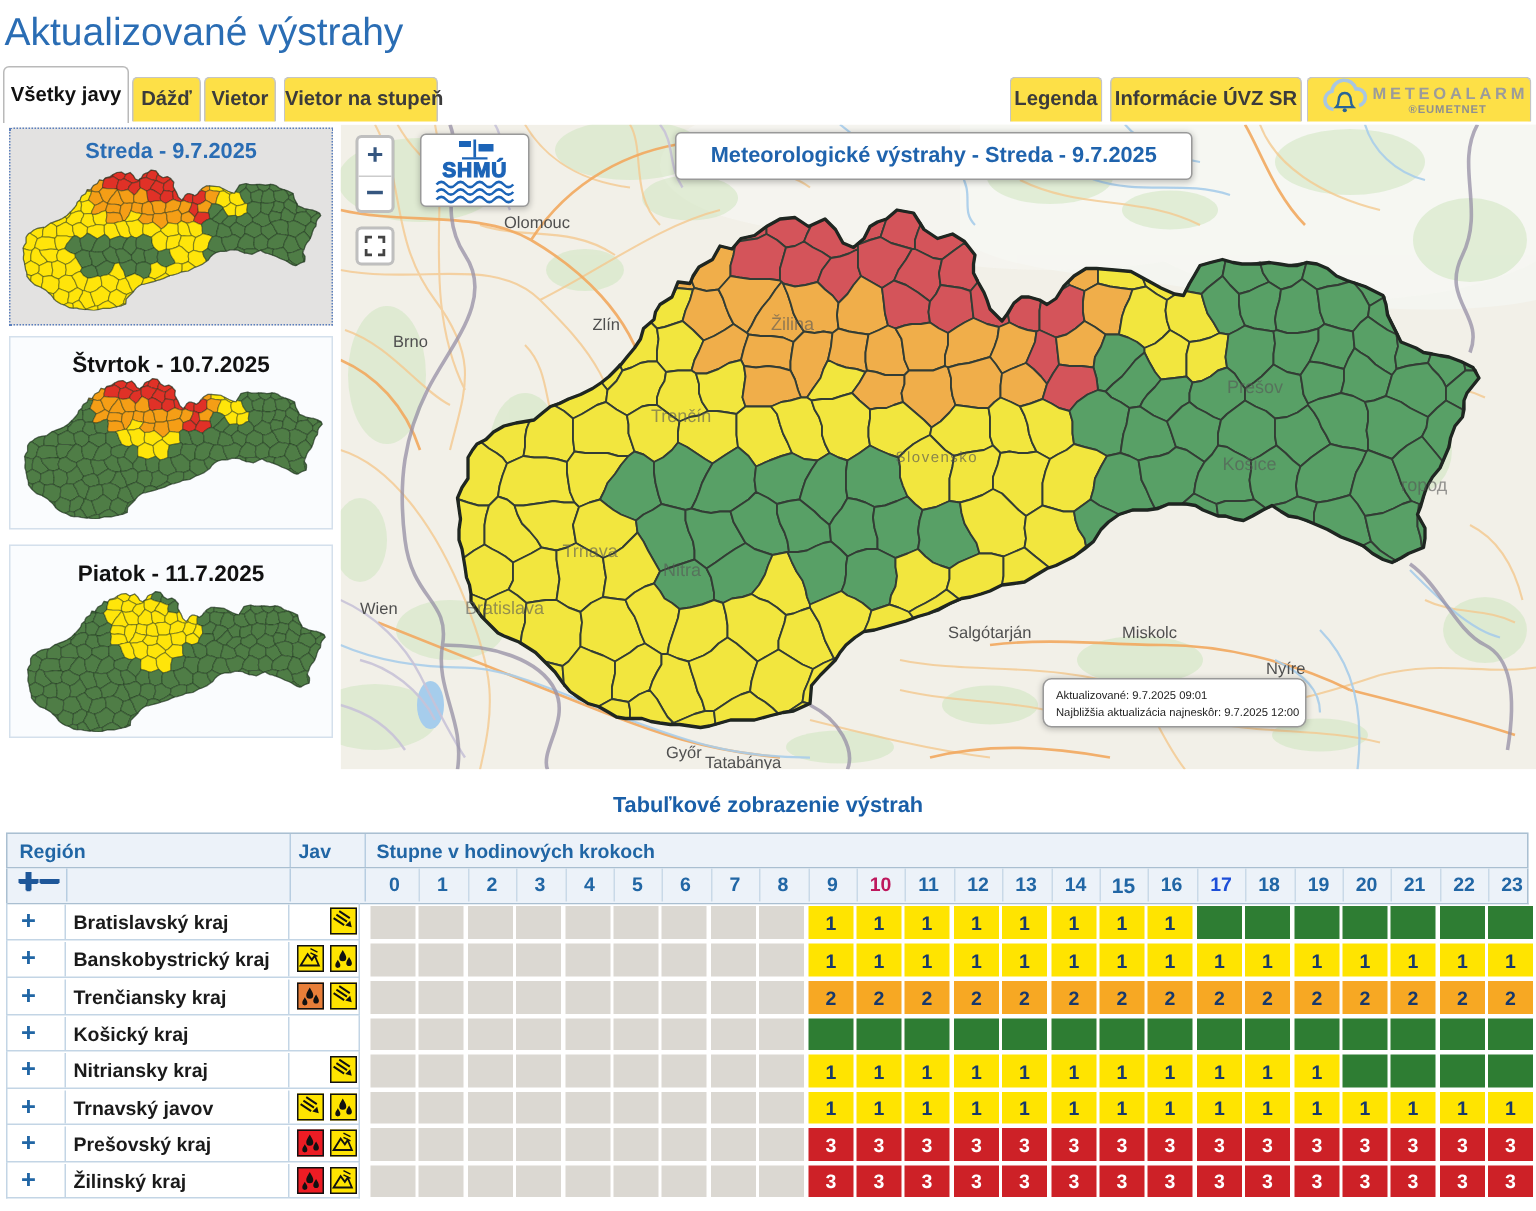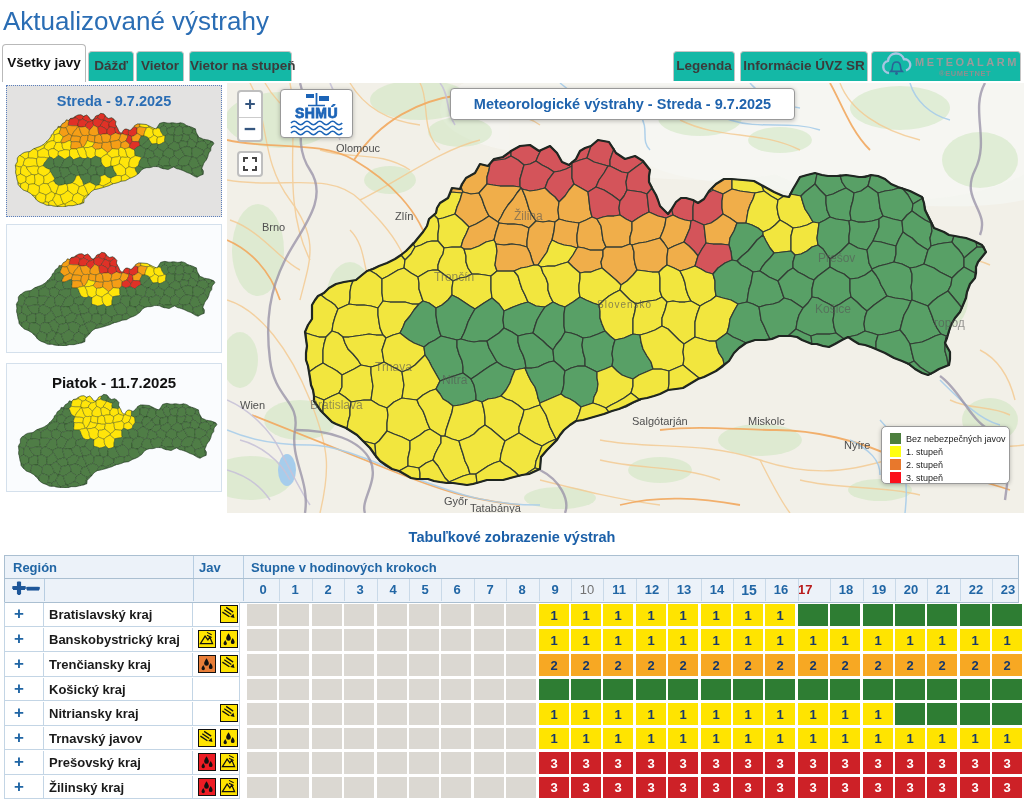--- a/index.html
+++ b/index.html
@@ -1,17 +1,17 @@
 <!DOCTYPE html>
 <html><head><meta charset="utf-8"><style>
 *{margin:0;padding:0;box-sizing:border-box}
 body{width:1024px;height:807px;background:#fff;font-family:"Liberation Sans",sans-serif;position:relative;overflow:hidden}
 .abs{position:absolute}
 h1.pgtitle{position:absolute;left:3px;top:6px;font-size:26px;font-weight:400;color:#2a6db4}
-.tab{position:absolute;top:51px;height:30px;background:#14b8a6;border:1px solid #c5c5c5;border-radius:4px 4px 0 0;
+.tab{position:absolute;top:51px;height:30px;background:#fde047;border:1px solid #c5c5c5;border-radius:4px 4px 0 0;
  font-size:13.5px;font-weight:700;color:#3b3b3b;text-align:center;line-height:28px;border-bottom:none;white-space:nowrap}
 .tab.active{top:44px;height:38px;background:#fff;border-color:#b9b9b9;line-height:36px;z-index:3;color:#111}
 .panel{position:absolute;left:6px;width:216px}
 .p1{top:85px;height:132px;background:#e3e2e1;border:1px dotted #5b7fbd}
 .p23{background:#fafcfe;border:1px solid #d4e0ec}
 .ptitle{width:100%;text-align:center;font-weight:700}
 .map{position:absolute;left:227px;top:83px;width:797px;height:430px;overflow:hidden}
 .lbtn{position:absolute;background:#fff;border:2px solid rgba(0,0,0,.25);border-radius:4px;width:26px}
 .mapbox{position:absolute;background:#fff;border:1px solid #999;border-radius:4px;box-shadow:0 1px 4px rgba(0,0,0,.25)}
 .tcell{position:absolute;display:flex;align-items:center}
@@ -402,20 +402,21 @@
 <use href="#c175" fill="#ffe50a"></use>
 <use href="#c176" fill="#ffe50a"></use>
 <use href="#c177" fill="#ffe50a"></use>
 <use href="#c178" fill="#ffe50a"></use>
           <use href="#outl" fill="none"></use>
         </g>
       </svg>
     </div>
 </div>
 <div class="panel p23" style="top:224px;height:129px">
+  <div class="ptitle" style="color:#111;font-size:15px;margin-top:10px">Štvrtok - 10.7.2025</div>
   <div style="position:absolute;left:7px;top:26px">
       <svg width="202" height="95" viewBox="297 135 693 350" preserveAspectRatio="none" style="display:block">
         <g stroke="rgba(20,40,20,0.4)" stroke-width="0.8" vector-effect="non-scaling-stroke" stroke-linejoin="round">
           <use href="#c0" fill="#e03127"></use>
 <use href="#c1" fill="#e03127"></use>
 <use href="#c2" fill="#e03127"></use>
 <use href="#c3" fill="#e03127"></use>
 <use href="#c4" fill="#e03127"></use>
 <use href="#c5" fill="#e03127"></use>
 <use href="#c6" fill="#f59e16"></use>
@@ -1112,25 +1113,23 @@
    <text x="35.5" y="28" text-anchor="middle" font-size="14" font-weight="700" stroke="#1c64b7" stroke-width="0.8" letter-spacing="0.5" font-family="Liberation Sans">SHMÚ</text>
    <g stroke-width="1.7" fill="none">
     <path d="M10 33 q3.2 -3.5 6.4 0 t6.4 0 t6.4 0 t6.4 0 t6.4 0 t6.4 0 t6.4 0 t6.4 0"></path>
     <path d="M10 38 q3.2 -3.5 6.4 0 t6.4 0 t6.4 0 t6.4 0 t6.4 0 t6.4 0 t6.4 0 t6.4 0"></path>
     <path d="M10 43 q3.2 -3.5 6.4 0 t6.4 0 t6.4 0 t6.4 0 t6.4 0 t6.4 0 t6.4 0 t6.4 0"></path>
    </g>
   </g>
  </svg>
 </div>
 <div class="mapbox" style="left:223px;top:5px;width:345px;height:32px;text-align:center;line-height:30px;font-size:14.5px;font-weight:700;color:#1f63ad">Meteorologické výstrahy - Streda - 9.7.2025</div>
-<div class="mapbox" style="left:654px;top:343px;width:129px;height:58px;border-radius:5px;padding:6px 0 0 8px;font-size:9px;color:#222">
- <div style="display:flex;align-items:center;height:11px;margin-bottom:2px"><span style="width:11px;height:11px;background:#4d7f3e;margin-right:5px;flex:none"></span>Bez nebezpečných javov</div>
- <div style="display:flex;align-items:center;height:11px;margin-bottom:2px"><span style="width:11px;height:11px;background:#ffff12;margin-right:5px;flex:none"></span>1. stupeň</div>
- <div style="display:flex;align-items:center;height:11px;margin-bottom:2px"><span style="width:11px;height:11px;background:#e8782c;margin-right:5px;flex:none"></span>2. stupeň</div>
- <div style="display:flex;align-items:center;height:11px"><span style="width:11px;height:11px;background:#fb0f1b;margin-right:5px;flex:none"></span>3. stupeň</div>
+<div class="mapbox" style="left:468px;top:369px;width:176px;height:33px;font-size:7.5px;color:#222;padding:5px 0 0 8px;border-radius:6px;line-height:11px">
+ <div>Aktualizované: 9.7.2025 09:01</div>
+ <div>Najbližšia aktualizácia najneskôr: 9.7.2025 12:00</div>
 </div>
 
 </div>
 
 <div class="abs" style="left:0;top:529px;width:1024px;text-align:center;font-size:14.5px;font-weight:700;color:#1a5fa8">Tabuľkové zobrazenie výstrah</div>
 <div class="abs" style="left:4px;top:555px;width:1015px;height:24px;background:#ecf2f9;border:1px solid #aabfd1">
     <span class="abs" style="left:8px;top:4px;font-size:13px;font-weight:700;color:#2166a5">Región</span>
     <span class="abs" style="left:194px;top:4px;font-size:13px;font-weight:700;color:#2166a5">Jav</span>
     <span class="abs" style="left:246px;top:4px;font-size:13px;font-weight:700;color:#2166a5">Stupne v hodinových krokoch</span>
     <span class="abs" style="left:188px;top:0;width:1px;height:22px;background:#b7cde1"></span>
@@ -1153,35 +1152,35 @@
     <span class="abs" style="left:404px;top:3px;width:32px;text-align:center;font-size:13px;font-weight:700;color:#2166a5">5</span>
     <span class="abs" style="left:404px;top:0;width:1px;height:22px;background:#c9d9e8"></span>
     <span class="abs" style="left:436px;top:3px;width:32px;text-align:center;font-size:13px;font-weight:700;color:#2166a5">6</span>
     <span class="abs" style="left:436px;top:0;width:1px;height:22px;background:#c9d9e8"></span>
     <span class="abs" style="left:469px;top:3px;width:32px;text-align:center;font-size:13px;font-weight:700;color:#2166a5">7</span>
     <span class="abs" style="left:469px;top:0;width:1px;height:22px;background:#c9d9e8"></span>
     <span class="abs" style="left:501px;top:3px;width:32px;text-align:center;font-size:13px;font-weight:700;color:#2166a5">8</span>
     <span class="abs" style="left:501px;top:0;width:1px;height:22px;background:#c9d9e8"></span>
     <span class="abs" style="left:534px;top:3px;width:32px;text-align:center;font-size:13px;font-weight:700;color:#2166a5">9</span>
     <span class="abs" style="left:534px;top:0;width:1px;height:22px;background:#c9d9e8"></span>
-    <span class="abs" style="left:566px;top:3px;width:32px;text-align:center;font-size:13px;font-weight:400;color:#737373">10</span>
+    <span class="abs" style="left:566px;top:3px;width:32px;text-align:center;font-size:13px;font-weight:700;color:#be185d">10</span>
     <span class="abs" style="left:566px;top:0;width:1px;height:22px;background:#c9d9e8"></span>
     <span class="abs" style="left:598px;top:3px;width:32px;text-align:center;font-size:13px;font-weight:700;color:#2166a5">11</span>
     <span class="abs" style="left:598px;top:0;width:1px;height:22px;background:#c9d9e8"></span>
     <span class="abs" style="left:631px;top:3px;width:32px;text-align:center;font-size:13px;font-weight:700;color:#2166a5">12</span>
     <span class="abs" style="left:631px;top:0;width:1px;height:22px;background:#c9d9e8"></span>
     <span class="abs" style="left:663px;top:3px;width:32px;text-align:center;font-size:13px;font-weight:700;color:#2166a5">13</span>
     <span class="abs" style="left:663px;top:0;width:1px;height:22px;background:#c9d9e8"></span>
     <span class="abs" style="left:696px;top:3px;width:32px;text-align:center;font-size:13px;font-weight:700;color:#2166a5">14</span>
     <span class="abs" style="left:696px;top:0;width:1px;height:22px;background:#c9d9e8"></span>
     <span class="abs" style="left:728px;top:3px;width:32px;text-align:center;font-size:14px;font-weight:700;color:#2166a5">15</span>
     <span class="abs" style="left:728px;top:0;width:1px;height:22px;background:#c9d9e8"></span>
     <span class="abs" style="left:760px;top:3px;width:32px;text-align:center;font-size:13px;font-weight:700;color:#2166a5">16</span>
     <span class="abs" style="left:760px;top:0;width:1px;height:22px;background:#c9d9e8"></span>
-    <span class="abs" style="left:793px;top:3px;width:32px;font-size:13px;font-weight:700;color:#b91c1c">17</span>
+    <span class="abs" style="left:793px;top:3px;width:32px;text-align:center;font-size:13px;font-weight:700;color:#1d4ed8">17</span>
     <span class="abs" style="left:793px;top:0;width:1px;height:22px;background:#c9d9e8"></span>
     <span class="abs" style="left:825px;top:3px;width:32px;text-align:center;font-size:13px;font-weight:700;color:#2166a5">18</span>
     <span class="abs" style="left:825px;top:0;width:1px;height:22px;background:#c9d9e8"></span>
     <span class="abs" style="left:858px;top:3px;width:32px;text-align:center;font-size:13px;font-weight:700;color:#2166a5">19</span>
     <span class="abs" style="left:858px;top:0;width:1px;height:22px;background:#c9d9e8"></span>
     <span class="abs" style="left:890px;top:3px;width:32px;text-align:center;font-size:13px;font-weight:700;color:#2166a5">20</span>
     <span class="abs" style="left:890px;top:0;width:1px;height:22px;background:#c9d9e8"></span>
     <span class="abs" style="left:922px;top:3px;width:32px;text-align:center;font-size:13px;font-weight:700;color:#2166a5">21</span>
     <span class="abs" style="left:922px;top:0;width:1px;height:22px;background:#c9d9e8"></span>
     <span class="abs" style="left:955px;top:3px;width:32px;text-align:center;font-size:13px;font-weight:700;color:#2166a5">22</span>

